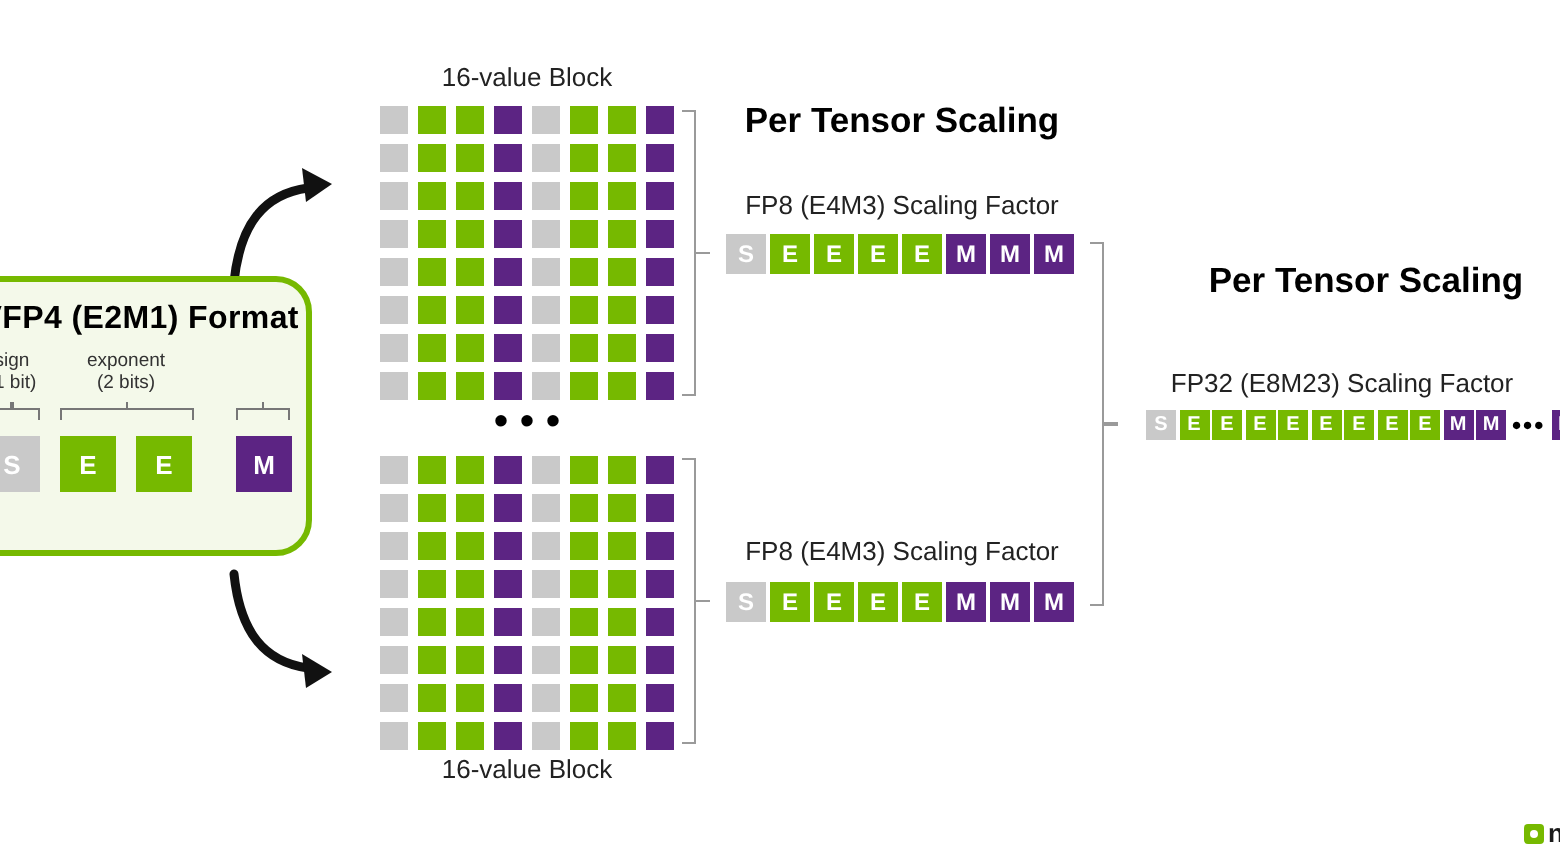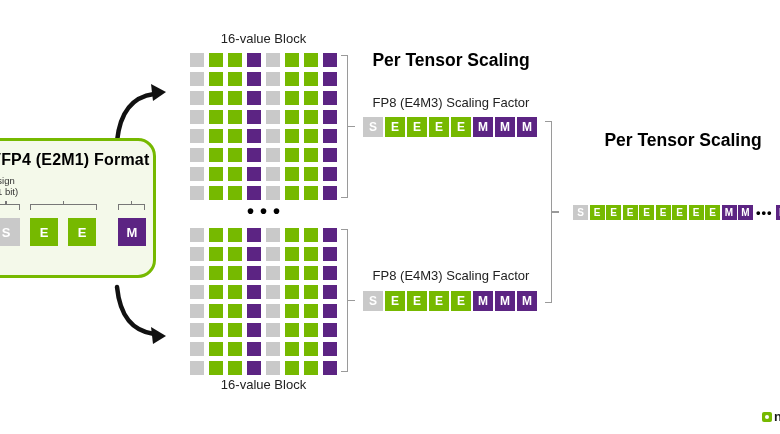--- a/index.html
+++ b/index.html
@@ -100,20 +100,24 @@
     <polygon points="166,336 151,327 153,344" style="fill:var(--arrow,#111);"></polygon>
   </svg>
 
   <div class="format-box"></div>
   <div class="fb-title">NVFP4 (E2M1) Format</div>
 
   <div class="flabel" style="left:-34px;">
     <span>sign</span><br>
     <span>(1 bit)</span>
   </div>
+  <div class="flabel" style="left:23px;">
+    <span>exponent</span><br>
+    <span>(2 bits)</span>
+  </div>
 
   <div class="tbracket" style="left:-8px;width:28px;"></div>
   <div class="tbracket" style="left:30px;width:67px;"></div>
   <div class="tbracket" style="left:118px;width:27px;"></div>
 
   <div class="bits bits-lg" style="left:-8px;top:218px;">
       <div class="bit" style="background: rgb(201, 201, 201);">S</div>
     </div>
   <div class="bits bits-lg" style="left:30px;top:218px;">
       <div class="bit" style="background: rgb(118, 185, 0);">E</div>
@@ -284,20 +288,21 @@
       <div class="bit" style="background: rgb(118, 185, 0);">E</div>
       <div class="bit" style="background: rgb(118, 185, 0);">E</div>
       <div class="bit" style="background: rgb(92, 36, 131);">M</div>
       <div class="bit" style="background: rgb(92, 36, 131);">M</div>
       <div class="bit" style="background: rgb(92, 36, 131);">M</div>
     </div>
 
   <div class="vbracket" style="left:545px;top:121px;height:182px;"></div>
 
   <div class="heading" style="left:583px;top:130px;width:200px;">Per Tensor Scaling</div>
+  <div class="sub" style="left:571px;top:184px;width:200px;">FP32 (E8M23) Scaling Factor</div>
 
   <div class="bits" style="left:573px;top:205px;align-items:center;">
     <div class="bits bits-xs" style="position:static;">
         <div class="bit" style="background: rgb(201, 201, 201);">S</div>
         <div class="bit" style="background: rgb(118, 185, 0);">E</div>
         <div class="bit" style="background: rgb(118, 185, 0);">E</div>
         <div class="bit" style="background: rgb(118, 185, 0);">E</div>
         <div class="bit" style="background: rgb(118, 185, 0);">E</div>
         <div class="bit" style="background: rgb(118, 185, 0);">E</div>
         <div class="bit" style="background: rgb(118, 185, 0);">E</div>

